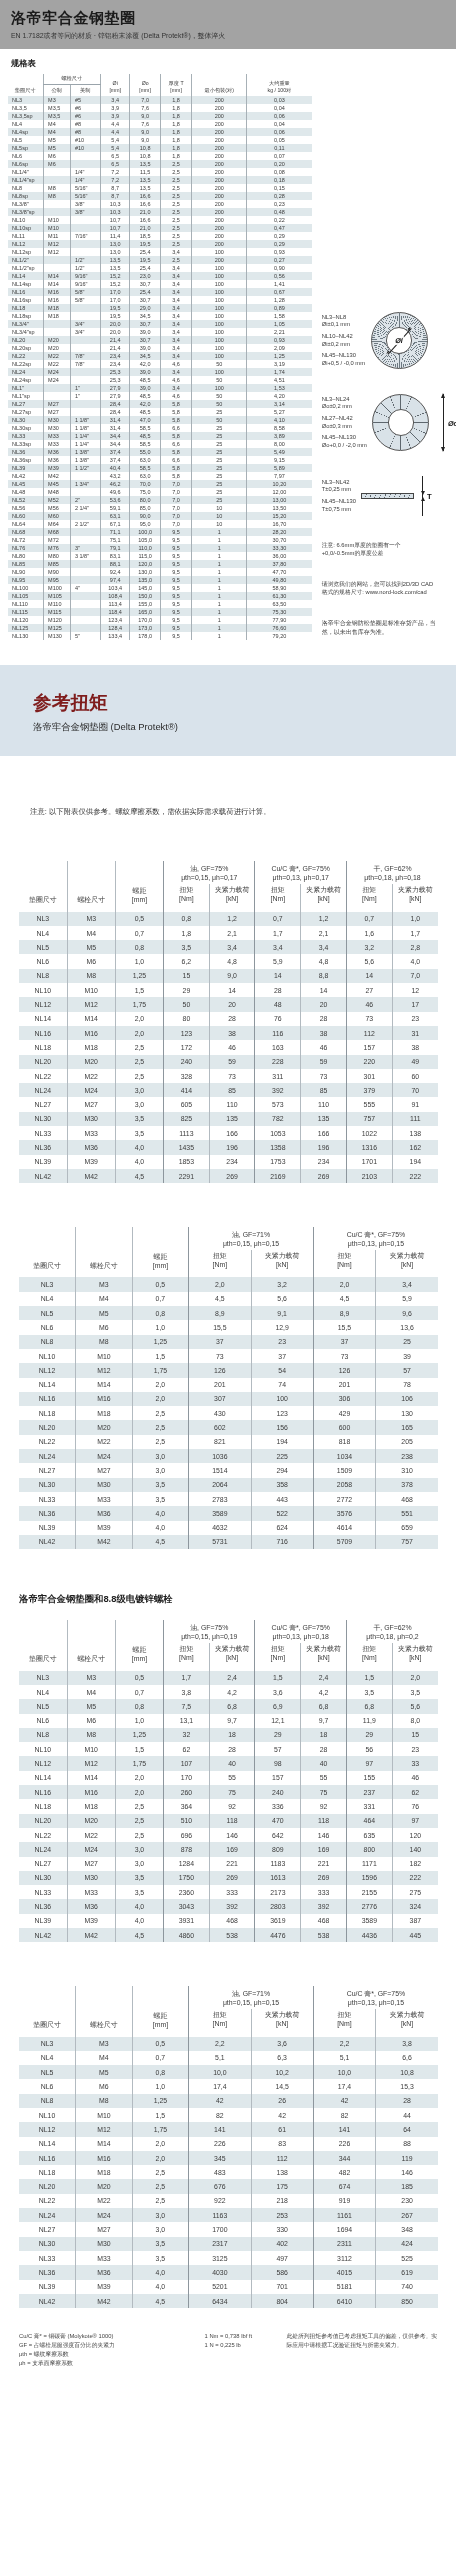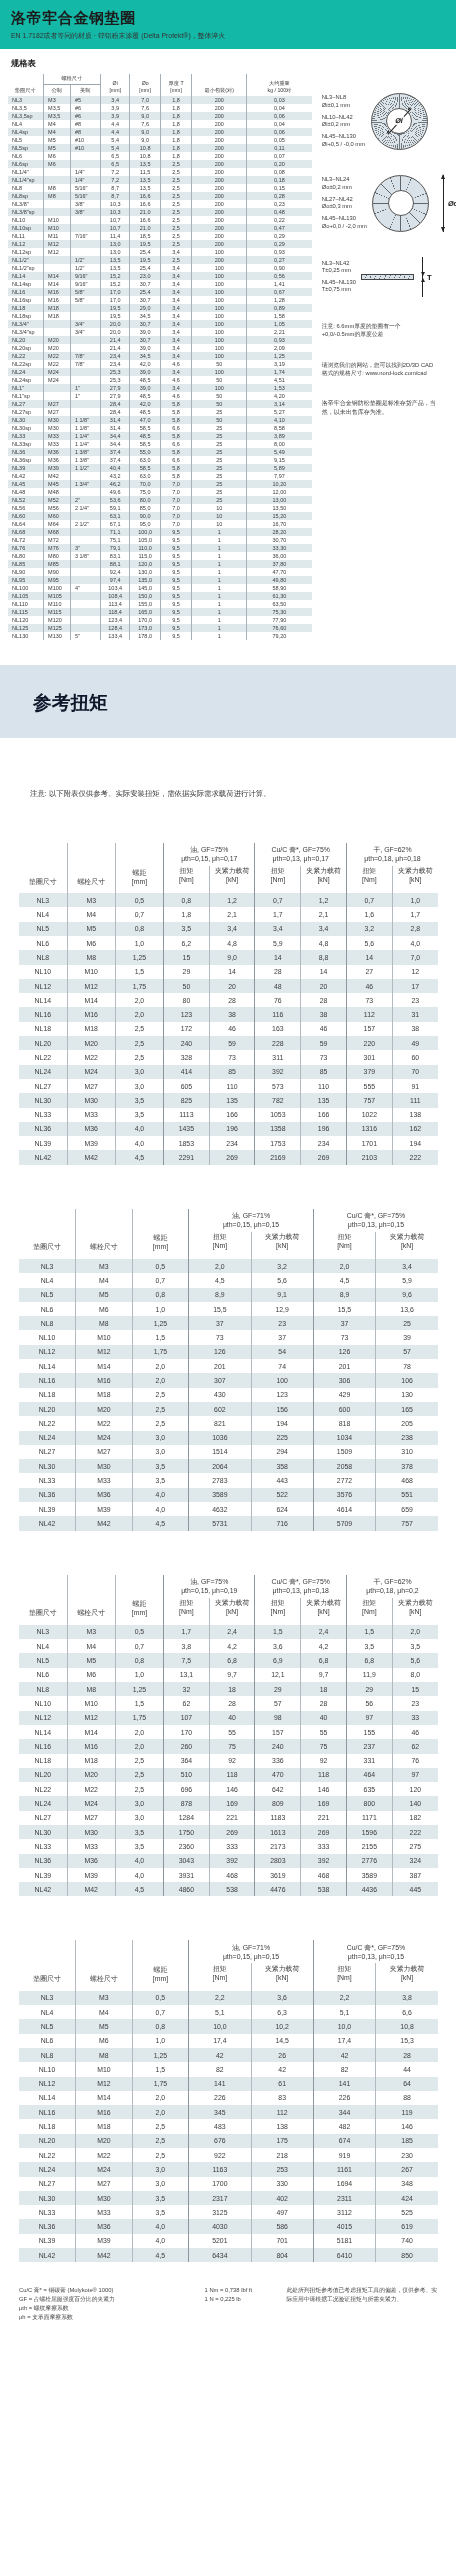--- a/index.html
+++ b/index.html
@@ -5,27 +5,27 @@
   * { margin:0; padding:0; box-sizing:border-box; }
   html,body { background:#fff; }
   body {
     width:457px; margin:0 auto;
     font-family:"Liberation Sans","DejaVu Sans",sans-serif;
     color:#3a3a3a;
   }
   .pre { white-space:pre-line; }
 
   
-  .top-banner { background:#14b8a6; padding:8.8px 12px 7.7px 11px; }
+  .top-banner { background:#a3a3a3; padding:8.8px 12px 7.7px 11px; }
   .top-banner h1 { font-size:15px; font-weight:bold; color:#1c1c1c; letter-spacing:0.6px; }
   .top-banner .sub { font-size:6.9px; color:#333; margin-top:3.3px; }
 
   
   .spec-heading { font-size:8.3px; font-weight:bold; color:#222; margin:8.8px 0 5.5px 11px; }
-  .spec-wrap { display:flex; align-items:flex-start; padding:0 4.4px 0 7.7px; }
+  .spec-wrap { display:flex; align-items:flex-end; padding:0 4.4px 0 7.7px; }
   .spec-left { width:304px; }
   table { border-collapse:collapse; }
   .spec-table { width:100%; table-layout:fixed; font-size:5.5px; }
   .spec-table th {
     font-weight:normal; color:#3a3a3a; font-size:5.2px; vertical-align:bottom;
     padding:1.1px 1.7px 2.8px 1.7px; text-align:center; white-space:pre-line; line-height:1.25;
   }
   .spec-table th.grp { vertical-align:middle; border-bottom:0.6px solid #9aa4ab; }
   .spec-table td { padding:0.8px 2.2px; text-align:center; color:#3c3c3c; height:8px; }
   .spec-table td:nth-child(-n+3) { text-align:left; padding-left:4.4px; }
@@ -82,21 +82,21 @@
     border-left:2px solid transparent; border-right:2px solid transparent; }
   .tarrow::before { top:15px; border-top:4.4px solid #222; }
   .tarrow::after  { bottom:15px; border-bottom:4.4px solid #222; }
   .tarrow .vlabel { position:absolute; left:3.9px; top:50%; transform:translateY(-50%);
     font-weight:bold; font-size:7.7px; color:#111; }
   .side-note { line-height:1.45; margin-bottom:22px; color:#3a3a3a; }
   .side-note-stock { margin-top:auto; margin-bottom:3.3px; line-height:1.5; font-size:6px; }
 
   
   .torque-banner { background:#d9e3eb; margin-top:25px; padding:25px 11px 22px 33px; }
-  .torque-banner h2 { font-size:18.7px; font-weight:bold; color:#0f172a; }
+  .torque-banner h2 { font-size:18.7px; font-weight:bold; color:#7f1d1d; }
   .torque-banner .sub { font-size:9.4px; color:#2c2c2c; margin-top:5.5px; }
   .torque-note { margin:51px 30px 0 30px; font-size:7.4px; color:#333; }
 
   
   .torque-section { margin:44px 19px 0 19px; }
   .torque-section h3 { font-size:9.4px; font-weight:bold; color:#1e1e1e; margin-bottom:14.3px; }
   .torque-table { width:100%; table-layout:fixed; font-size:6.9px; }
   .torque-table th { font-weight:normal; color:#3a3a3a; text-align:center; line-height:1.3;
     padding:1.7px 1.1px; white-space:pre-line; }
   .torque-table th.lbl { vertical-align:bottom; padding-bottom:6.6px; font-size:6.9px; }
@@ -900,23 +900,24 @@
 +0,0/-0.5mm的厚度公差</p>
     <p class="side-note pre">请浏览我们的网站，您可以找到2D/3D CAD
 格式的规格尺寸: www.nord-lock.com/cad</p>
     <p class="side-note side-note-stock pre">洛帝牢合金钢防松垫圈是标准存货产品，当
 然，以未出售库存为准。</p>
   </aside>
 </div>
 
 <section class="torque-banner">
   <h2>参考扭矩</h2>
+  <div class="sub">洛帝牢合金钢垫圈 (Delta Protekt®)</div>
 </section>
 
-<p class="torque-note">注意: 以下附表仅供参考。实际安装扭矩，需依据实际需求载荷进行计算。</p>
+<p class="torque-note">注意: 以下附表仅供参考。螺纹摩擦系数，需依据实际需求载荷进行计算。</p>
 
 <div id="torque-tables">
     <section class="torque-section">
       <table class="torque-table">
         <colgroup>
           <col style="width: 11.5%;">
           <col style="width: 11.5%;">
           <col style="width: 11.5%;">
           <col style="width: 10.9167%;">
           <col style="width: 10.9167%;">
@@ -1368,20 +1369,21 @@
             <td class="vr">4,5</td>
             <td class="vrg">5731</td>
             <td class="vr">716</td>
             <td class="vrg">5709</td>
             <td class="vr">757</td>
           </tr>
         </tbody>
       </table>
     </section>
     <section class="torque-section">
+      <h3>洛帝牢合金钢垫圈和8.8级电镀锌螺栓</h3>
       <table class="torque-table">
         <colgroup>
           <col style="width: 11.5%;">
           <col style="width: 11.5%;">
           <col style="width: 11.5%;">
           <col style="width: 10.9167%;">
           <col style="width: 10.9167%;">
           <col style="width: 10.9167%;">
           <col style="width: 10.9167%;">
           <col style="width: 10.9167%;">

